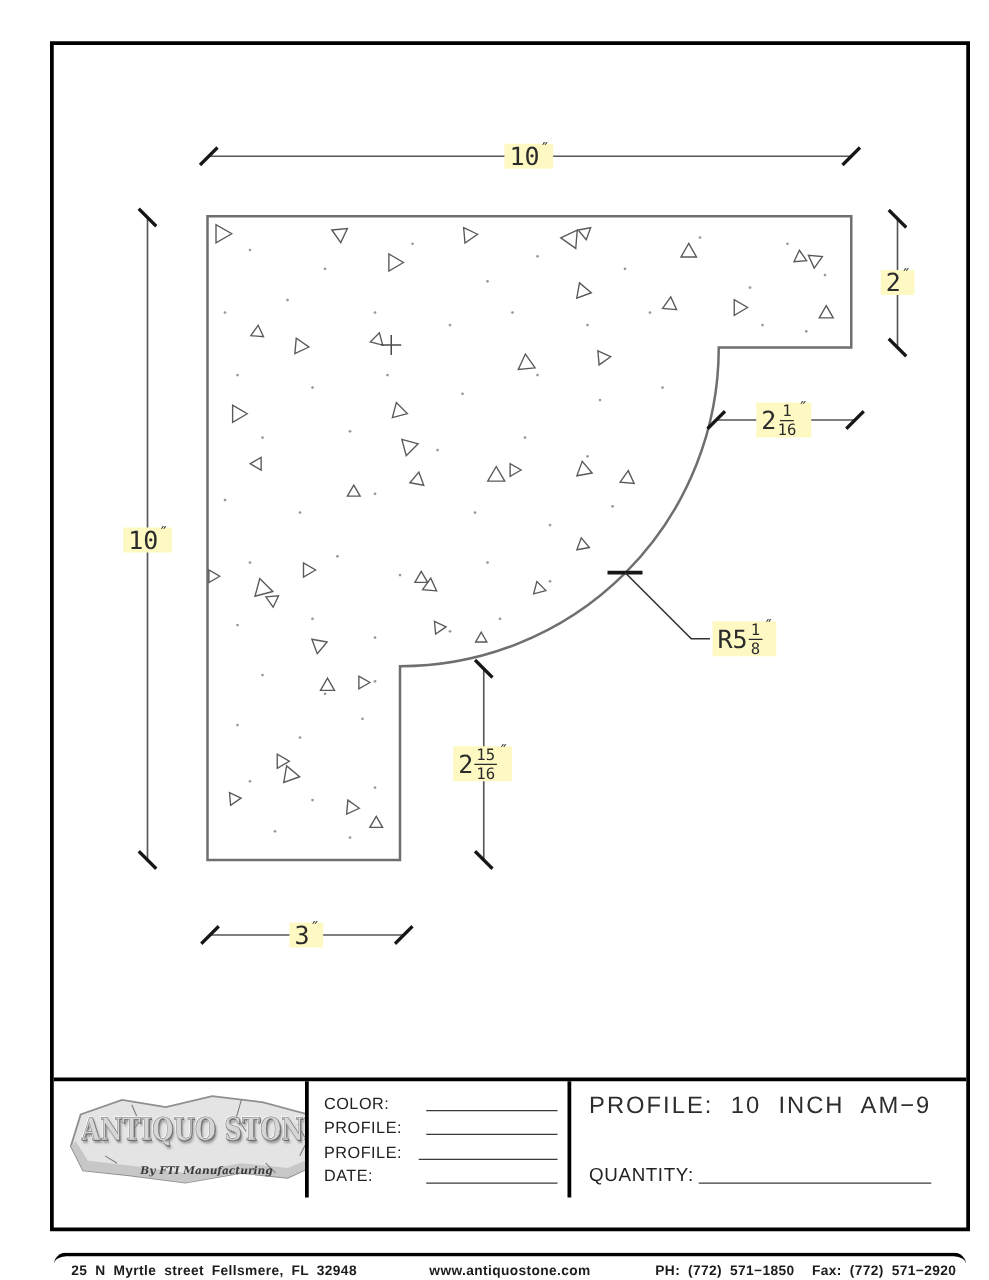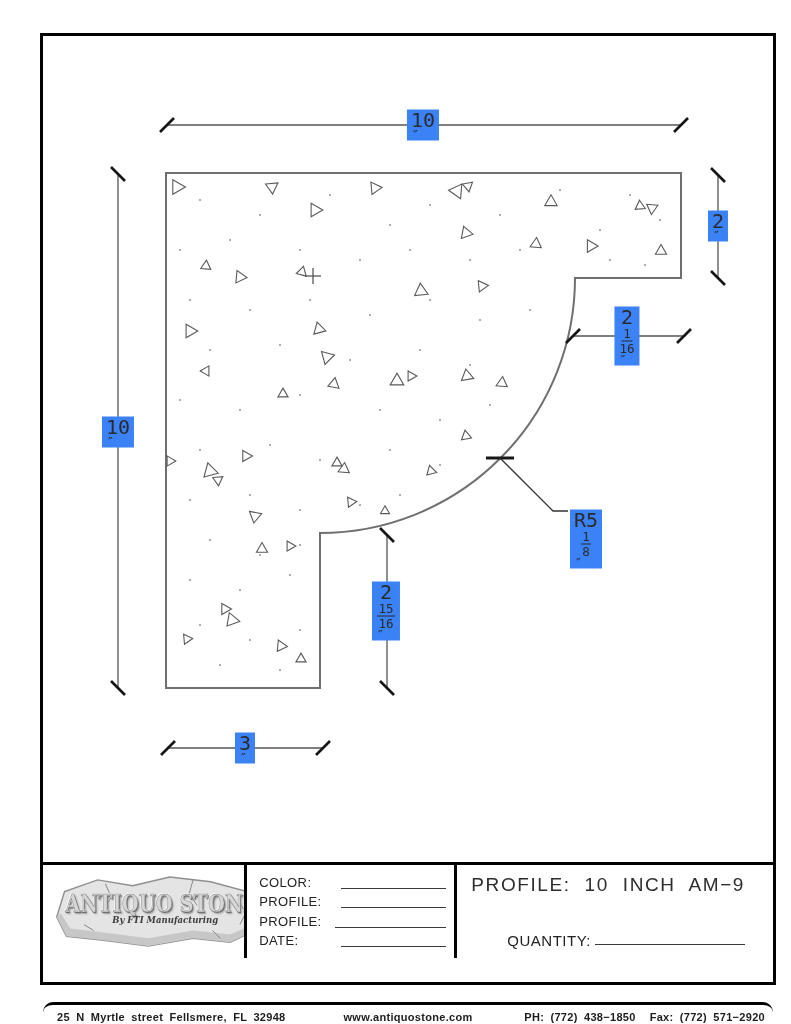--- a/index.html
+++ b/index.html
@@ -1,50 +1,50 @@
 <!DOCTYPE html>
 <html><head>
 <meta charset="utf-8">
 <style>
   html,body{margin:0;padding:0;background:#ffffff;}
   body{width:791px;height:1024px;position:relative;font-family:"Liberation Sans",sans-serif;}
   .frame{position:absolute;left:40px;top:33px;width:736px;height:952px;border:3px solid #000;box-sizing:border-box;background:#fff;}
   .draw-svg{position:absolute;left:0;top:0;}
 
   
-  .dim-label{position:absolute;display:inline-flex;align-items:center;background:#3b82f6;
+  .dim-label{position:absolute;display:inline-flex;align-items:center;background:#fef9c3;
     padding:0 4px;font-family:"DejaVu Sans Mono",monospace;font-size:20px;color:#2b2b2b;
-    transform:translate(-50%,-50%);white-space:nowrap;line-height:1;flex-direction:column;}
+    transform:translate(-50%,-50%);white-space:nowrap;line-height:1;}
   .dim-label .dunit{font-size:13px;font-family:"DejaVu Sans",sans-serif;align-self:flex-start;margin-left:2px;margin-top:-2px;}
   .frac{display:inline-flex;flex-direction:column;align-items:center;font-size:12.5px;line-height:1.08;margin:0 1px;}
   .frac .num{border-bottom:1.4px solid #2b2b2b;padding:0 1.5px;}
   .radius-label{transform:translate(0,-50%);}
 
   
   .titleblock{position:absolute;left:0;top:826px;width:730px;height:96px;border-top:3px solid #000;box-sizing:border-box;display:flex;}
   .tb-cell{box-sizing:border-box;height:100%;}
   .tb-logo{width:232px;border-right:3px solid #000;position:relative;overflow:hidden;}
   .tb-fields{width:236px;border-right:3px solid #000;display:flex;flex-direction:column;justify-content:space-evenly;padding:5px 8px 5px 12px;}
   .tb-profile{flex:1;display:flex;flex-direction:column;justify-content:space-between;padding:9px 28px 10px 14px;}
   .field-row{display:flex;align-items:flex-end;}
   .field-label{font-size:13px;color:#222;letter-spacing:.4px;min-width:76px;line-height:1;}
   .uline{flex:1;border-bottom:1.6px solid #3a3a3a;height:11px;margin-left:6px;}
   .profile-title{font-size:19px;color:#2d2d2d;letter-spacing:1.6px;word-spacing:7px;white-space:nowrap;}
-  .qty-row{display:flex;align-items:flex-start;margin-left:36px;}
+  .qty-row{display:flex;align-items:center;}
   .qty-label{font-size:15px;color:#222;letter-spacing:.5px;line-height:1;}
   .qty-row .uline{margin-left:4px;}
 
   
   .logo-stone-svg{position:absolute;left:4px;top:5px;}
   .logo-title{position:absolute;left:0;top:24px;width:100%;text-align:center;
     font-family:"DejaVu Serif",serif;font-weight:bold;font-size:25px;letter-spacing:0px;
     transform:scaleX(.78);color:#d6d6d6;
     text-shadow:-1px -1px 0 #fafafa,1px 1px 0 #6e6e6e,2px 2px 2px #949494;
     -webkit-text-stroke:.5px #7a7a7a;white-space:nowrap;}
-  .logo-sub{position:absolute;right:26px;bottom:33px;font-family:"DejaVu Serif",serif;
+  .logo-sub{position:absolute;right:26px;bottom:16px;font-family:"DejaVu Serif",serif;
     font-style:italic;font-weight:bold;font-size:8.5px;color:#3c3c3c;}
 
   
   .footer{position:absolute;left:0;top:966px;width:730px;height:24px;border-top:3px solid #000;
     box-sizing:content-box;display:flex;align-items:center;border-radius:10px;}
   .footer span{font-size:11px;font-weight:bold;color:#1c1c1c;letter-spacing:.3px;word-spacing:3px;white-space:nowrap;}
   .ft-address{position:absolute;left:14px;}
   .ft-site{position:absolute;left:50%;transform:translateX(-50%);}
   .ft-phone{position:absolute;right:8px;}
   .ft-phone .gap{display:inline-block;width:14px;}
@@ -232,21 +232,21 @@
       <span class="frac">
         <span class="num">15</span>
         <span class="den">16</span>
       </span>
       <span class="dunit">″</span>
   </div>
   <div class="dim-label" style="left:202px;top:712px;">
     <span>3</span>
       <span class="dunit">″</span>
   </div>
-  <div class="dim-label radius-label" style="left:527px;top:475px;margin-top:28px;">
+  <div class="dim-label radius-label" style="left:527px;top:475px;">
     <span>R5</span>
       <span class="frac">
         <span class="num">1</span>
         <span class="den">8</span>
       </span>
       <span class="dunit">″</span>
   </div>
 
   <div class="titleblock">
 
@@ -290,16 +290,16 @@
       <div class="qty-row">
         <span class="qty-label">QUANTITY:</span>
         <span class="uline"></span>
       </div>
     </div>
   </div>
 
   <div class="footer">
     <span class="ft-address">25 N Myrtle street Fellsmere, FL 32948</span>
     <span class="ft-site">www.antiquostone.com</span>
-    <span class="ft-phone"><span>PH: (772) 438−1850</span><span class="gap"></span><span>Fax: (772) 571−2920</span></span>
+    <span class="ft-phone"><span>PH: (772) 571−1850</span><span class="gap"></span><span>Fax: (772) 571−2920</span></span>
   </div>
 
 </div>
 
 </body></html>

